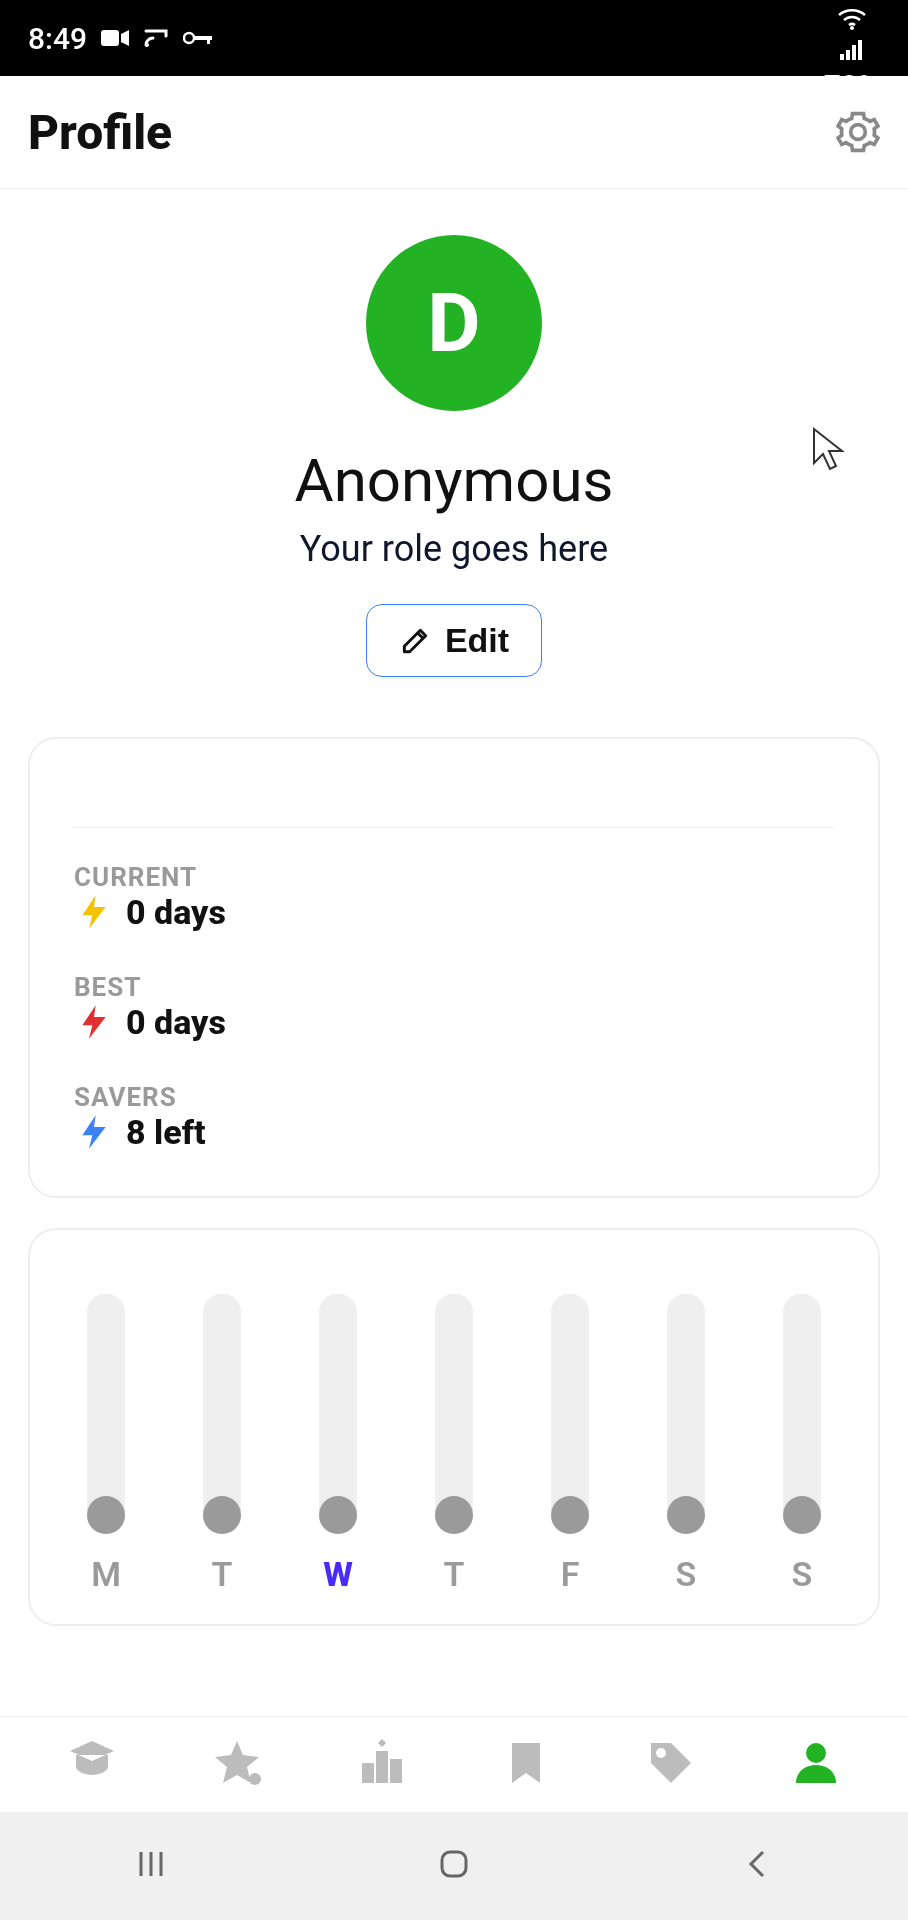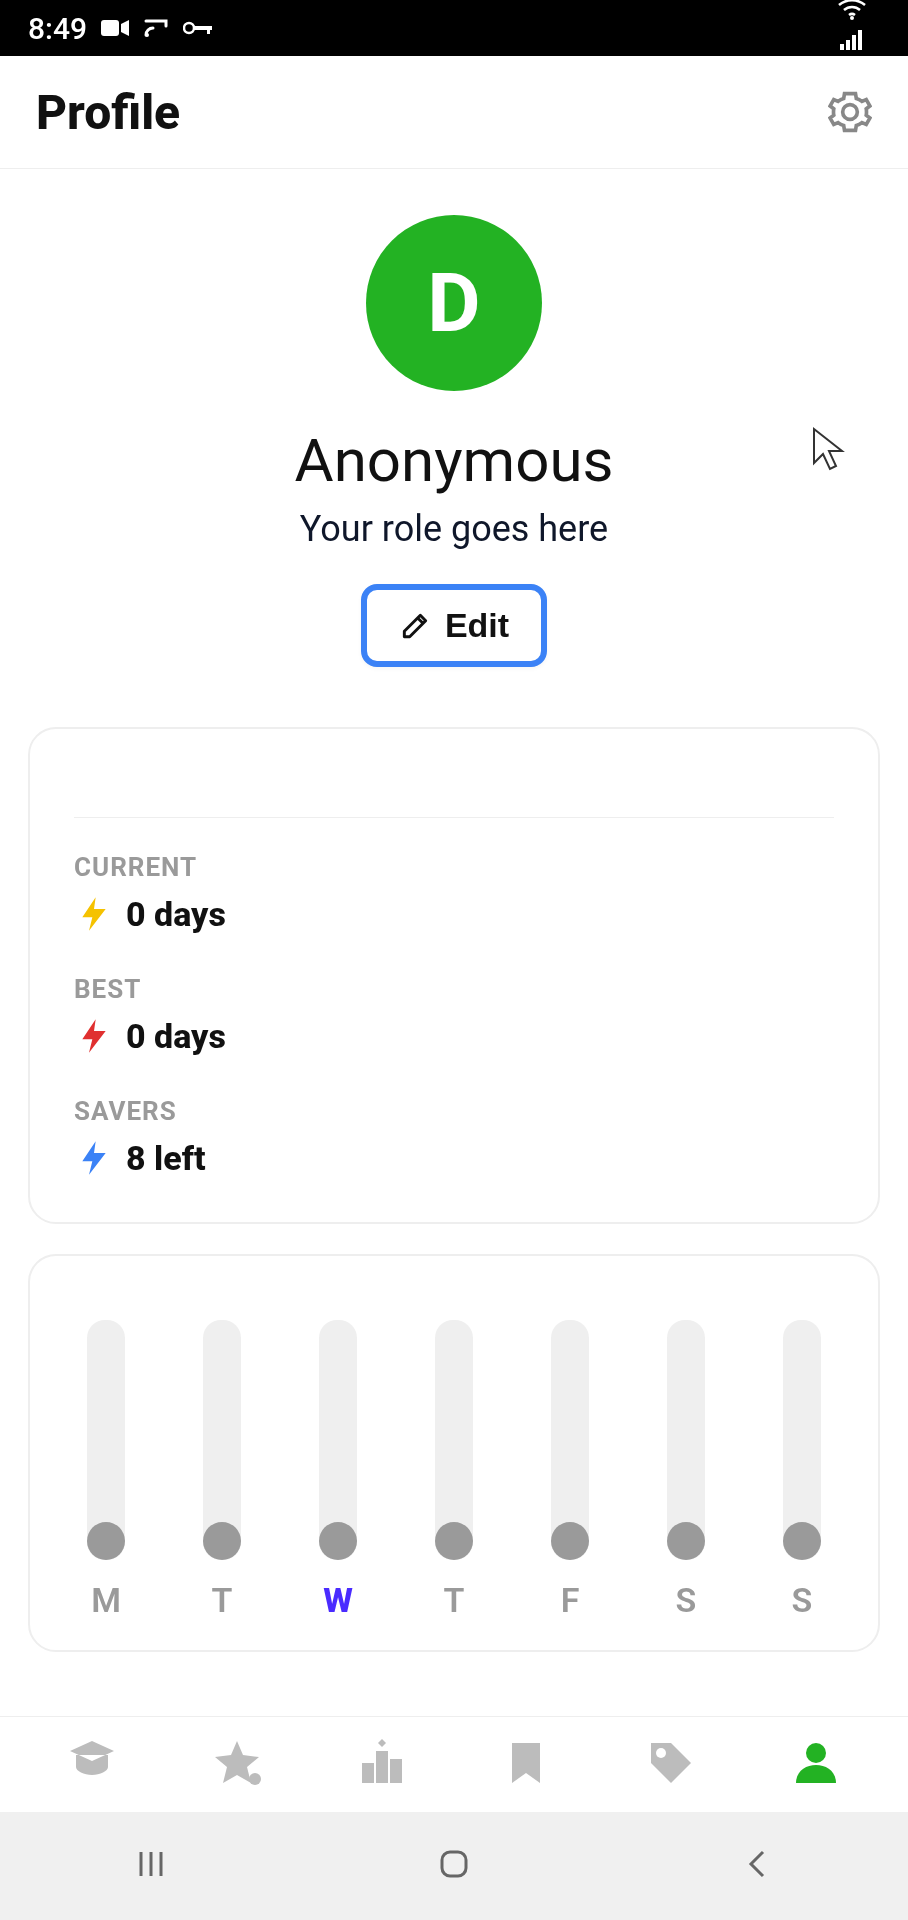--- a/index.html
+++ b/index.html
@@ -1,44 +1,44 @@
 <!DOCTYPE html>
 <html><head>
 <meta charset="utf-8">
 <style>
   * { box-sizing: border-box; margin: 0; padding: 0; }
   html, body { width: 908px; height: 1920px; font-family: -apple-system, BlinkMacSystemFont, "Segoe UI", Roboto, Helvetica, Arial, sans-serif; background: #fff; overflow: hidden; }
 
   
-  .status-bar { height: 56px; background: #000; color: #fff; display: flex; align-items: center; justify-content: space-between; padding: 0 28px; font-size: 30px; font-weight: 500; }
+  .status-bar { height: 76px; background: #000; color: #fff; display: flex; align-items: center; justify-content: space-between; padding: 0 28px; font-size: 30px; font-weight: 500; }
   .status-left { display: flex; align-items: center; gap: 14px; }
   .status-right { display: flex; align-items: center; gap: 8px; flex-direction: column; }
   .status-icon { display: inline-flex; align-items: center; }
 
   
-  .app-header { height: 113px; display: flex; align-items: center; justify-content: space-between; padding: 0 36px; border-bottom: 1px solid #eee; }
+  .app-header { height: 113px; display: flex; align-items: center; justify-content: space-between; padding: 0 28px; border-bottom: 1px solid #eee; }
   .app-header h1 { font-size: 48px; font-weight: 800; color: #111; }
   .gear { width: 44px; height: 44px; color: #888; }
 
   
   .profile { padding-top: 46px; text-align: center; }
   .avatar { width: 176px; height: 176px; border-radius: 50%; background: #23b223; display: inline-flex; align-items: center; justify-content: center; color: #fff; font-size: 82px; font-weight: 700; }
   .username { margin-top: 34px; font-size: 60px; font-weight: 400; color: #111; }
   .role { margin-top: 12px; font-size: 36px; color: #0f172a; }
-  .edit-btn { margin-top: 34px; display: inline-flex; align-items: center; gap: 14px; padding: 16px 32px; border: 6px solid #3b82f6; border-radius: 16px; background: #fff; font-size: 34px; font-weight: 700; color: #111; box-shadow: 0 2px 4px rgba(0,0,0,0.04); }
+  .edit-btn { margin-top: 34px; display: inline-flex; align-items: center; gap: 14px; padding: 16px 32px; border: 1px solid #3b82f6; border-radius: 16px; background: #fff; font-size: 34px; font-weight: 700; color: #111; box-shadow: 0 2px 4px rgba(0,0,0,0.04); }
   .edit-btn svg { width: 32px; height: 32px; }
 
   
   .card { margin: 60px 28px 0; border: 2px solid #eee; border-radius: 28px; padding: 44px; }
   .streak-prompt { font-size: 36px; color: #777; }
   .divider { border: none; border-top: 1px solid #eee; margin: 44px 0 34px; }
   .streak-row { display: flex; gap: 40px; flex-direction: column; }
   .streak-col { flex: 1; }
   .streak-label { font-size: 26px; font-weight: 700; letter-spacing: 1px; color: #9a9a9a; }
-  .streak-val { margin-top: 12px; display: flex; align-items: center; gap: 12px; font-size: 34px; font-weight: 800; color: #111; }
+  .streak-val { margin-top: 0; display: flex; align-items: center; gap: 12px; font-size: 34px; font-weight: 800; color: #111; }
   .bolt { width: 40px; height: 40px; display:inline-block; position:relative; }
 
   
   .chart-card { margin: 30px 28px 0; border: 2px solid #eee; border-radius: 28px; padding: 44px 28px 30px; }
   .bars { display: flex; justify-content: space-between; align-items: flex-end; height: 260px; padding: 0 18px; }
   .bar-wrap { display:flex; flex-direction:column; align-items:center; width: 60px; }
   .bar { width: 38px; height: 240px; background: #efefef; border-radius: 18px; position: relative; }
   .dot { width: 38px; height: 38px; background: #9a9a9a; border-radius: 50%; position: absolute; bottom: 0; left: 0; }
   .day-labels { display:flex; justify-content: space-between; padding: 20px 18px 0; }
   .day-label { width:60px; text-align:center; font-size: 34px; font-weight: 600; color: #9a9a9a; }

